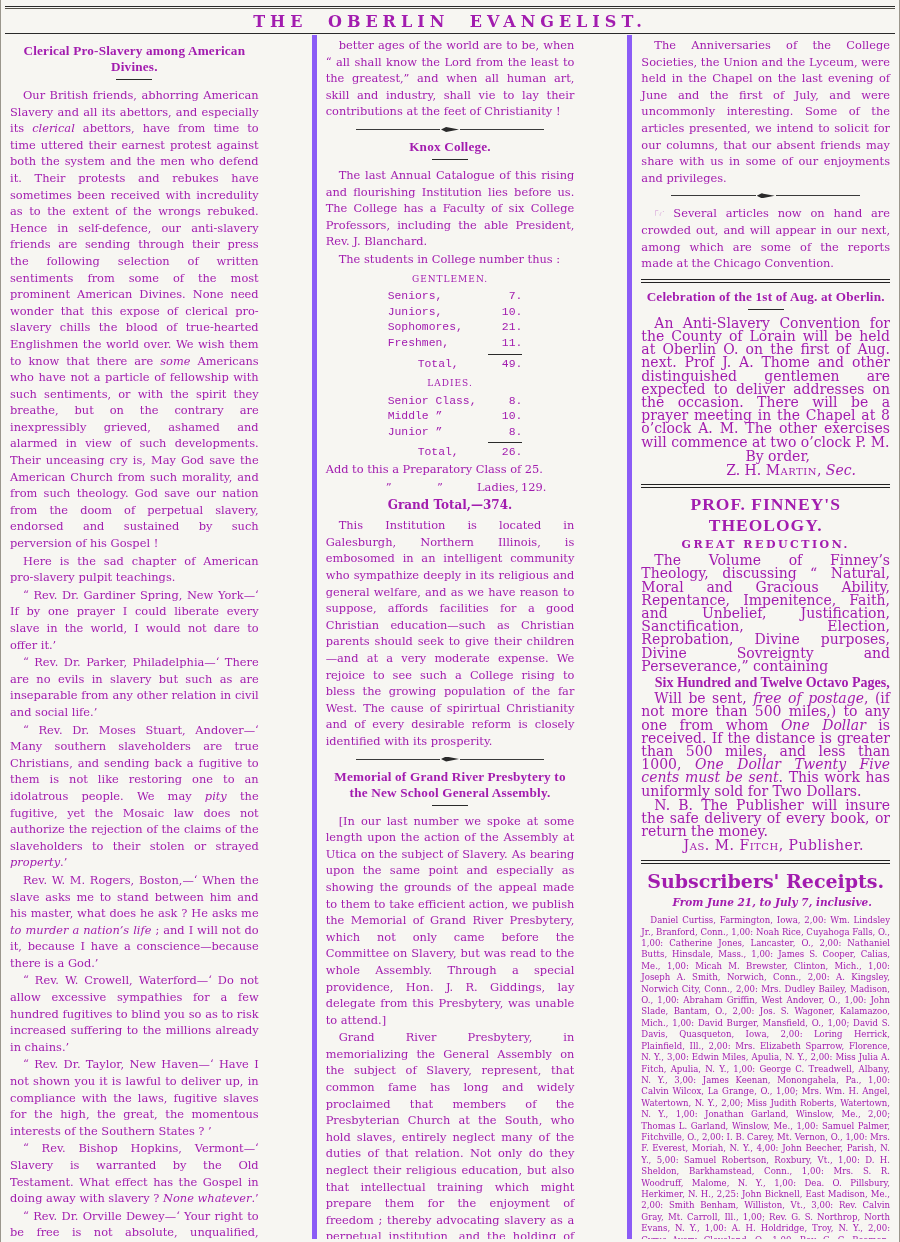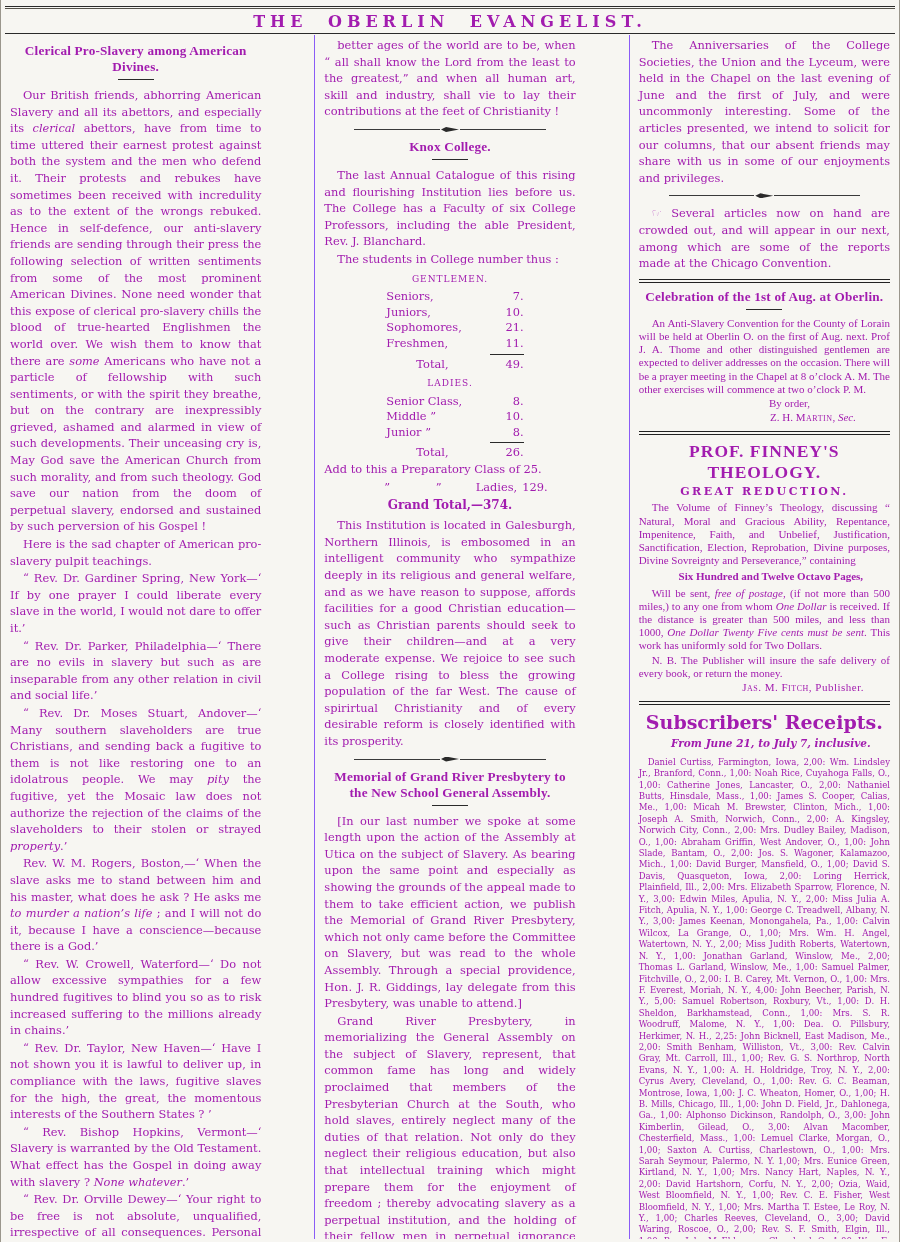--- a/index.html
+++ b/index.html
@@ -13,47 +13,47 @@
   }
   .top-rules { border-top: 1.5px solid #2a2a2a; height: 3px; margin: 6px 4px 0 4px; border-bottom: 1px solid #55524a; }
   .masthead h1 {
     margin: 3px 0 2px; text-align: center;
     font-size: 16px; font-weight: bold; letter-spacing: 5px; word-spacing: 10px;
     font-family: "DejaVu Serif", serif;
   }
   .mast-bottom { height: 2px; border-top: 1px solid #2a2a2a; margin: 1px 4px 0 4px; }
   .cols { display: flex; align-items: center; height: 1204px; gap: 44px; }
   .col { flex: 1 1 0; padding: 2px 9px 4px 9px; overflow: hidden; height: 100%; }
-  .col + .col { border-left: 1px solid #8b5cf6; }
+  .col + .col { border-left: 5px solid #8b5cf6; }
 
   p { margin: 0 0 1px 0; text-align: justify; text-indent: 13px; font-size: 11.4px; line-height: 16.6px; }
   .art-title { font-weight: bold; text-align: center; font-size: 13.2px; line-height: 16px; margin: 6px 0 0 0; font-family: "Liberation Serif", serif; letter-spacing: .2px; }
   .title-rule { width: 36px; border-top: 1px solid #2a2a2a; margin: 4px auto 7px auto; }
   .divider { display: flex; align-items: center; margin: 7px 30px; }
   .divider .dline { flex: 1; height: 1px; background: #3a3a3a; }
   .divider .ddiamond { width: 18px; height: 5px; background: #2a2a2a; margin: 0 1px; clip-path: polygon(0 50%, 28% 0, 100% 50%, 28% 100%); }
   .drule { height: 4px; border-top: 1.6px solid #222; border-bottom: 1px solid #222; margin: 7px 0 6px 0; }
 
   .sc { font-variant: small-caps; letter-spacing: .5px; }
   i { font-style: italic; }
 
   
   .stu-label { text-align: center; font-size: 9px; letter-spacing: 1px; margin: 3px 0 2px; text-indent: 0; }
-  .stu-row { display: flex; font-size: 11.4px; line-height: 15.6px; padding: 0 52px 0 62px; }
+  .stu-row { display: flex; font-size: 11.4px; line-height: 15.6px; padding: 0 52px 0 62px; font-family: Liberation Mono, monospace; }
   .stu-row .lab { flex: 1; }
   .stu-row .val { width: 34px; text-align: right; }
   .total-row { padding: 0 52px 0 92px; }
   .sum-rule { width: 34px; border-top: 1px solid #2a2a2a; margin: 2px 52px 2px auto; }
   .acad-row { display: flex; font-size: 11.4px; line-height: 16px; padding: 0 28px 0 18px; }
   .acad-row .lab { flex: 1; }
   .acad-row.second .lab { padding-left: 42px; }
   .grand-total { text-align: center; font-weight: bold; font-size: 12px; margin: 2px 0 4px; text-indent: 0; }
   .noindent { text-indent: 0; }
 
-  .small p { font-size: 11px; line-height: 13.2px; font-family: Liberation Serif, serif; }
+  .small p { font-size: 14px; line-height: 13.2px; }
   .byorder { text-align: right; padding-right: 80px; text-indent: 0; }
   .byorder2 { text-align: right; padding-right: 34px; text-indent: 0; }
 
   .big-title { font-weight: bold; text-align: center; font-size: 17.5px; letter-spacing: 1px; margin: 4px 0 2px; font-family: "Liberation Serif", serif; }
   .sub-title { font-weight: bold; text-align: center; font-size: 11px; letter-spacing: 2.5px; margin: 0 0 3px; }
   .octavo { font-weight: bold; text-align: center; font-size: 12.5px; margin: 3px 0; font-family: "Liberation Serif", serif; }
   .pub-line { text-align: right; padding-right: 26px; text-indent: 0; letter-spacing: .5px; }
 
   .rec-title { font-weight: bold; text-align: center; font-size: 19px; margin: 5px 0 2px; font-family: "DejaVu Serif", serif; }
   .rec-date { font-weight: bold; font-style: italic; text-align: center; font-size: 10.5px; margin: 0 0 5px; }

